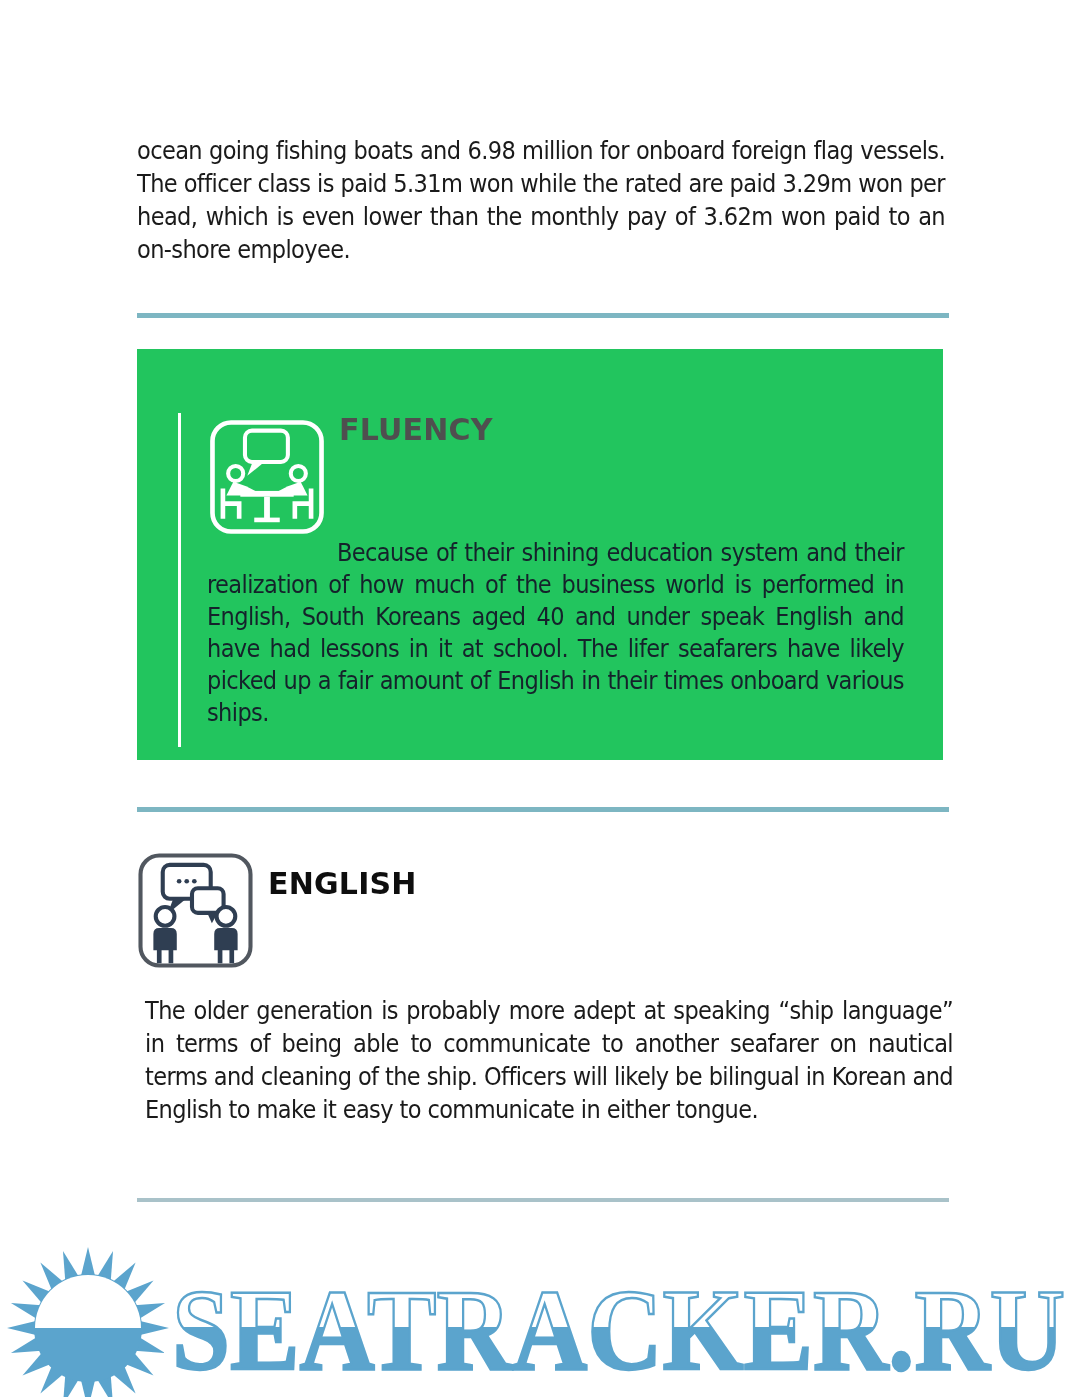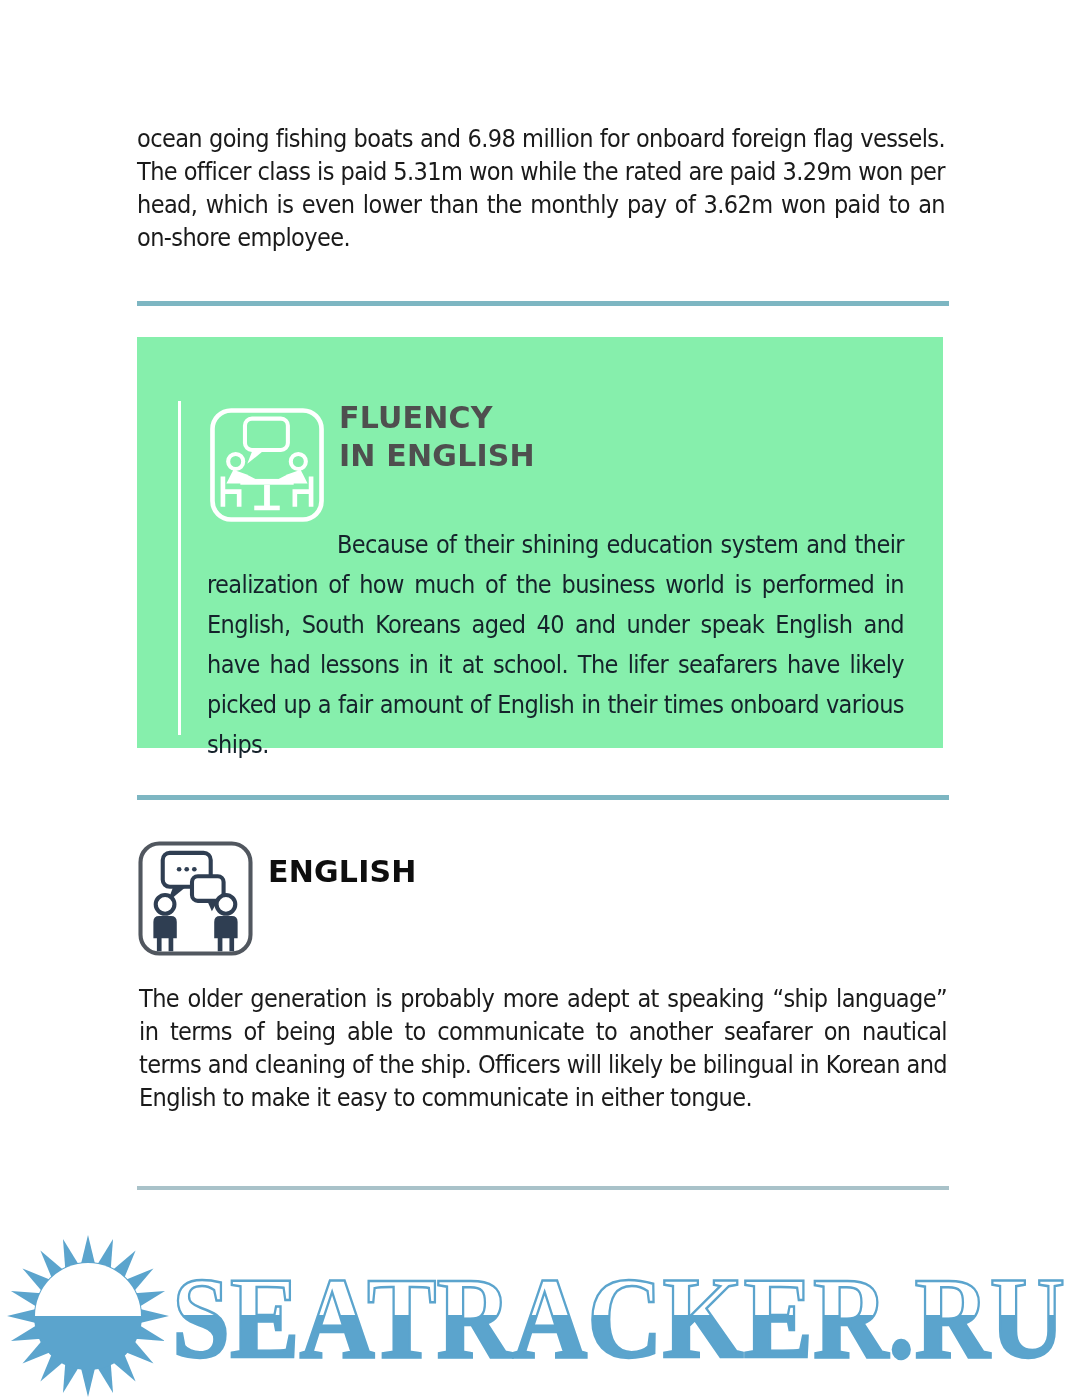--- a/index.html
+++ b/index.html
@@ -4,21 +4,21 @@
 <style>
   html, body { margin: 0; padding: 0; }
   body {
     width: 1080px;
     height: 1397px;
     background: #ffffff;
     font-family: "DejaVu Sans", "Liberation Sans", sans-serif;
     position: relative;
     overflow: hidden;
   }
-  .page { position: absolute; inset: 0; }
+  .page { position: absolute; inset: 0; margin-top: 12px; }
 
   .body-text {
     font-size: 25px;
     line-height: 33px;
     letter-spacing: -0.6px;
     color: #1a1a1a;
     text-align: justify;
     font-stretch: condensed;
     margin: 0;
   }
@@ -37,21 +37,21 @@
     background: #7db6c2;
   }
   .divider-1 { top: 301px; }
   .divider-2 { top: 795px; }
   .divider-3 { top: 1186px; height: 4px; background: #a9c2c9; }
 
   .teal-box {
     position: absolute;
     left: 137px; top: 337px;
     width: 806px; height: 411px;
-    background: #86efac;
+    background: #22c55e;
   }
   .teal-box .vline {
     position: absolute;
     left: 41px; top: 64px;
     width: 3px; height: 334px;
     background: #ffffff;
   }
   .fluency-icon {
     position: absolute;
     left: 72px; top: 70px;
@@ -64,21 +64,21 @@
     font-weight: bold;
     line-height: 38px;
     color: #4f4f4f;
     letter-spacing: 0.2px;
   }
   .box-paragraph {
     position: absolute;
     left: 70px; top: 188px;
     width: 697px;
     font-size: 25px;
-    line-height: 40px;
+    line-height: 32px;
     letter-spacing: -0.6px;
     color: #15222b;
     text-align: justify;
     text-indent: 130px;
     font-stretch: condensed;
     margin: 0;
   }
 
   .comm-icon {
     position: absolute;
@@ -89,21 +89,21 @@
     position: absolute;
     left: 268px; top: 852px;
     font-size: 30px;
     font-weight: bold;
     line-height: 40px;
     color: #0e0e0e;
     letter-spacing: 0.2px;
   }
   .comm-paragraph {
     position: absolute;
-    left: 139px; top: 982px;
+    left: 145px; top: 982px;
     width: 808px;
   }
 
   .watermark {
     position: absolute;
     left: 0; top: 1235px;
     width: 1080px; height: 162px;
   }
 </style>
 </head>
@@ -128,21 +128,20 @@
       <polygon points="85,66 79,54 68,58 60,62 60,66" fill="#ffffff"></polygon>
       <rect x="27" y="62" width="46" height="5" fill="#ffffff"></rect>
       <rect x="47.5" y="67" width="5" height="20" fill="#ffffff"></rect>
       <rect x="39" y="85" width="22" height="4" fill="#ffffff"></rect>
       <path d="M12 60 V86 M12 73 H28 M26 73 V86" fill="none" stroke="#ffffff" stroke-width="4"></path>
       <path d="M88 60 V86 M88 73 H72 M74 73 V86" fill="none" stroke="#ffffff" stroke-width="4"></path>
     </svg>
 
     <div class="fluency-heading">
       <div>FLUENCY</div>
-      <div>IN ENGLISH</div>
     </div>
 
     <p class="box-paragraph">Because of their shining education system and their realization of how much of the business world is performed in English, South Koreans aged 40 and under speak English and have had lessons in it at school. The lifer seafarers have likely picked up a fair amount of English in their times onboard various ships.</p>
   </div>
 
   <div class="divider divider-2"></div>
 
   <svg class="comm-icon" viewBox="0 0 100 100">
     <rect x="3" y="3" width="94" height="94" rx="16" fill="none" stroke="#51575f" stroke-width="3.5"></rect>
     <rect x="22" y="11" width="41" height="29" rx="6" fill="#ffffff" stroke="#2f3e52" stroke-width="3.5"></rect>

